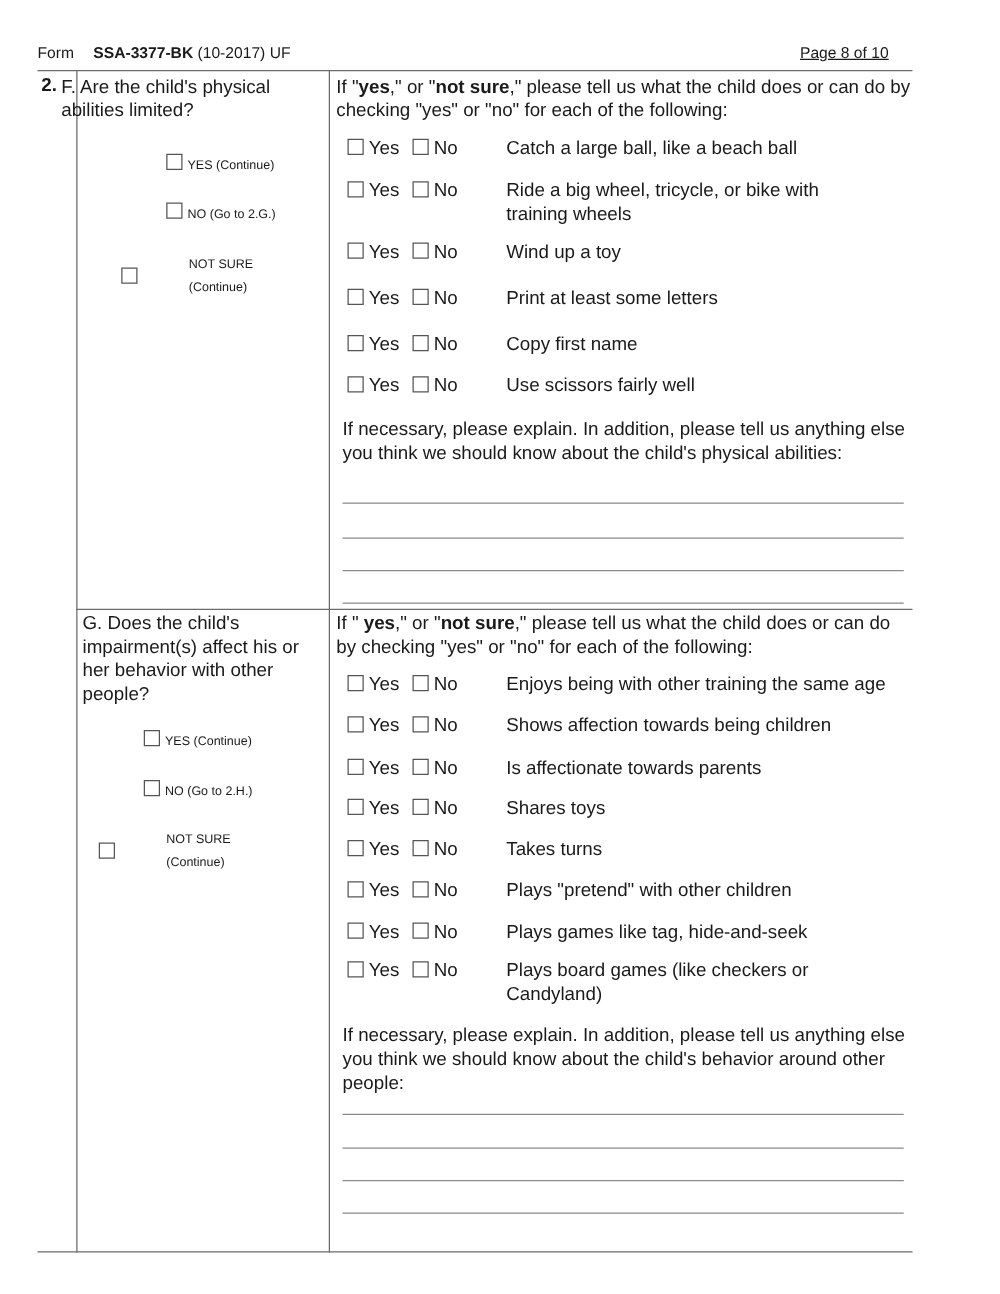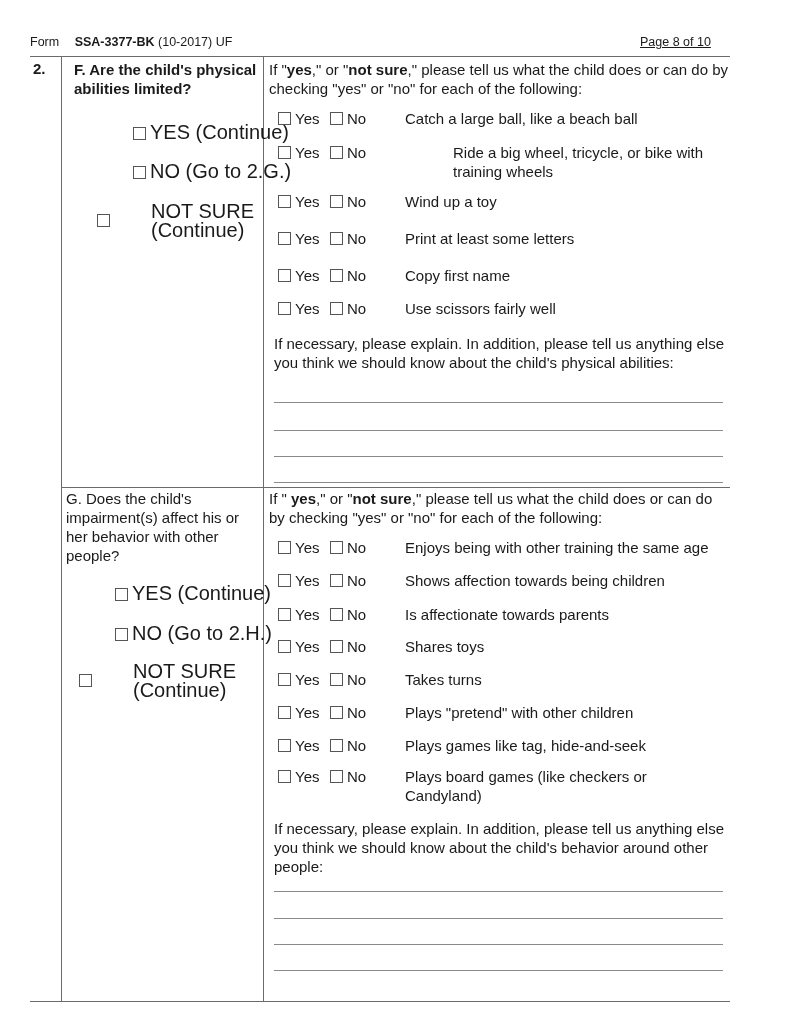--- a/index.html
+++ b/index.html
@@ -11,21 +11,21 @@
   .hdr-left { left: 30px; top: 35px; font-size: 12.5px; }
   .hdr-right { left: 640px; top: 35px; font-size: 12.5px; text-decoration: underline; }
   .hdr-left b { font-weight: bold; margin-left: 12px; }
   .rule { position: absolute; background: #6b6b6b; }
   .q-num { left: 33px; top: 60px; font-size: 15px; font-weight: bold; }
   .txt { font-size: 15px; line-height: 19px; }
   .cb {
     display: inline-block; width: 13px; height: 13px; border: 1px solid #555;
     background: #fff; box-sizing: border-box; vertical-align: -1px;
   }
-  .opt { font-size: 20px; line-height: 19px; white-space: nowrap; padding-left: 36px; }
+  .opt { font-size: 10px; line-height: 19px; white-space: nowrap; padding-left: 36px; }
   .opt .cb { margin-right: 4px; }
   .row { position: absolute; left: 278px; width: 460px; font-size: 15px; line-height: 19px; }
   .row .y { position: absolute; left: 0; top: 0; white-space: nowrap; }
   .row .n { position: absolute; left: 52px; top: 0; white-space: nowrap; }
   .row .d { position: absolute; left: 127px; top: 0; width: 330px; }
   .row .cb { margin-right: 4px; }
   .ln { position: absolute; left: 274px; width: 449px; height: 1px; background: #8a8a8a; }
   .intro b { font-weight: bold; }
 </style>
 </head>
@@ -39,21 +39,21 @@
 <div class="abs hdr-right">Page 8 of 10</div>
 
 <div class="rule" style="left:30px; top:56px; width:700px; height:1px;"></div>
 <div class="rule" style="left:30px; top:1001px; width:700px; height:1px;"></div>
 <div class="rule" style="left:61px; top:56px; width:1px; height:946px;"></div>
 <div class="rule" style="left:263px; top:56px; width:1px; height:946px;"></div>
 <div class="rule" style="left:61px; top:487px; width:669px; height:1px;"></div>
 
 <div class="abs q-num">2.</div>
 
-<div class="abs txt" style="left:74px; top:60px; width:190px;font-weight:bold;">F. Are the child's physical abilities limited?</div>
+<div class="abs txt" style="left:49px; top:60px; width:190px;">F. Are the child's physical abilities limited?</div>
 
 <div class="abs opt" style="left:97px; top:123px;">
   <span class="cb"></span><span>YES (Continue)</span>
 </div>
 <div class="abs opt" style="left:97px; top:162px;">
   <span class="cb"></span><span>NO (Go to 2.G.)</span>
 </div>
 <div class="abs" style="left:97px; top:202px;">
   <span class="cb abs" style="left:0; top:12px;"></span>
   <div class="opt abs" style="left:18px; top:0;">NOT SURE</div>
@@ -65,21 +65,21 @@
 </div>
 
 <div class="row" style="top:109px;">
   <span class="y"><span class="cb"></span><span>Yes</span></span>
   <span class="n"><span class="cb"></span><span>No</span></span>
   <span class="d">Catch a large ball, like a beach ball</span>
 </div>
 <div class="row" style="top:143px;">
   <span class="y"><span class="cb"></span><span>Yes</span></span>
   <span class="n"><span class="cb"></span><span>No</span></span>
-  <span class="d" style="width:280px;margin-left:48px;">Ride a big wheel, tricycle, or bike with training wheels</span>
+  <span class="d" style="width:280px;">Ride a big wheel, tricycle, or bike with training wheels</span>
 </div>
 <div class="row" style="top:192px;">
   <span class="y"><span class="cb"></span><span>Yes</span></span>
   <span class="n"><span class="cb"></span><span>No</span></span>
   <span class="d">Wind up a toy</span>
 </div>
 <div class="row" style="top:229px;">
   <span class="y"><span class="cb"></span><span>Yes</span></span>
   <span class="n"><span class="cb"></span><span>No</span></span>
   <span class="d">Print at least some letters</span>

